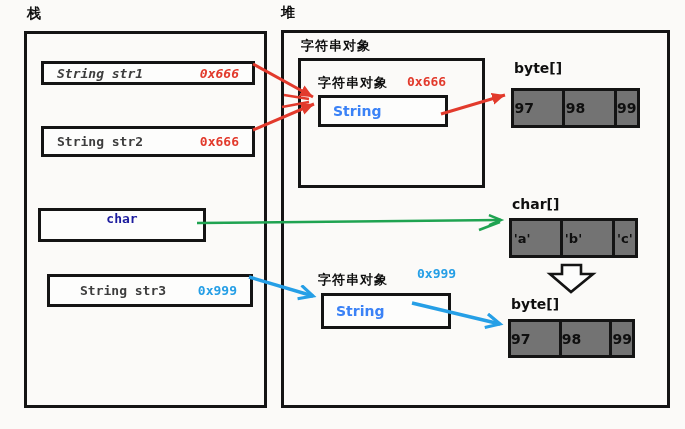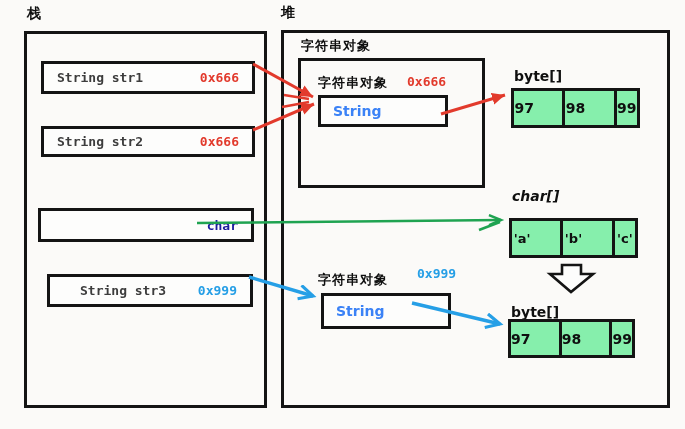--- a/index.html
+++ b/index.html
@@ -20,58 +20,58 @@
     padding:0 13px;
     font-family:"DejaVu Sans Mono", monospace; font-weight:bold;
     font-size:13px; color:var(--textgray); white-space:pre;
   }
   .addr{ font-family:"DejaVu Sans Mono", monospace; font-weight:bold; font-size:13px; }
   .addr-red{ color:var(--red);text-align:right; }
   .addr-blue{ color:var(--blue); }
   .kw{ color:var(--keyword); }
   .cjk{ font-weight:bold; font-size:13px; color:#0f0f0f; letter-spacing:1px; }
   .zone-label{ font-weight:bold; font-size:14px; color:#0f0f0f; }
-  .arr-label{ font-weight:bold; font-size:14px; color:#0f0f0f;margin-top:8px; }
+  .arr-label{ font-weight:bold; font-size:14px; color:#0f0f0f; }
   .classbox{
     border:3px solid var(--ink); background:#fdfdfc;
     display:flex; align-items:center; padding:0 12px;
     font-weight:bold; font-size:14px; color:#3b82f6;
   }
-  .cellrow{ border:3px solid var(--ink); background:#86efac; display:flex;gap:28px; }
+  .cellrow{ border:3px solid var(--ink); background:#737373; display:flex;gap:28px; }
   .cell{
     flex:1; display:flex; align-items:center; justify-content:center;
     font-weight:bold; font-size:14px; color:#0f0f0f;
     border-left:3px solid var(--ink);
   }
   .cell:first-child{ border-left:none; }
   .arrows{ position:absolute; left:0; top:0; width:685px; height:429px; pointer-events:none; }
 </style>
 </head>
 <body>
 
 <div class="canvas">
 
   <div class="abs zone-label" style="left:27px; top:5px;">栈</div>
   <div class="abs zone-label" style="left:281px; top:4px;">堆</div>
 
   <div class="abs frame" style="left:24px; top:31px; width:243px; height:377px;"></div>
 
   <div class="abs frame" style="left:281px; top:30px; width:389px; height:378px;"></div>
 
-  <div class="abs varbox" style="left:41px; top:61px; width:214px; height:33px;">
+  <div class="abs varbox" style="left:41px; top:61px; width:214px; height:24px;font-style:italic;">
     <span>String str1</span>
     <span class="addr addr-red">0x666</span>
   </div>
 
   <div class="abs varbox" style="left:41px; top:126px; width:214px; height:31px;">
     <span>String str2</span>
     <span class="addr addr-red">0x666</span>
   </div>
 
-  <div class="abs varbox" style="left:38px; top:208px; width:216px; height:34px; justify-content:flex-end;">
+  <div class="abs varbox" style="left:38px; top:208px; width:168px; height:34px; justify-content:flex-start;flex-direction:column;">
     <span class="kw">char</span>
   </div>
 
   <div class="abs varbox" style="left:47px; top:274px; width:206px; height:33px;padding-left:30px;">
     <span>String str3</span>
     <span class="addr addr-blue">0x999</span>
   </div>
 
   <div class="abs cjk" style="left:301px; top:37px;">字符串对象</div>
   <div class="abs frame" style="left:298px; top:58px; width:187px; height:130px;"></div>
@@ -81,21 +81,21 @@
     <span>String</span>
   </div>
 
   <div class="abs arr-label" style="left:514px; top:60px;">byte[]</div>
   <div class="abs cellrow" style="left:511px; top:88px; width:129px; height:40px;">
     <div class="cell">97</div>
     <div class="cell">98</div>
     <div class="cell">99</div>
   </div>
 
-  <div class="abs arr-label" style="left:512px; top:180px;font-style:italic;">char[]</div>
+  <div class="abs arr-label" style="left:512px; top:196px;">char[]</div>
   <div class="abs cellrow" style="left:509px; top:218px; width:129px; height:40px;">
     <div class="cell" style="font-size:13px;">'a'</div>
     <div class="cell" style="font-size:13px;">'b'</div>
     <div class="cell" style="font-size:13px;">'c'</div>
   </div>
 
   <div class="abs cjk" style="left:318px; top:271px;">字符串对象</div>
   <div class="abs addr addr-blue" style="left:417px; top:266px;">0x999</div>
   <div class="abs classbox" style="left:321px; top:293px; width:130px; height:36px;">
     <span>String</span>

